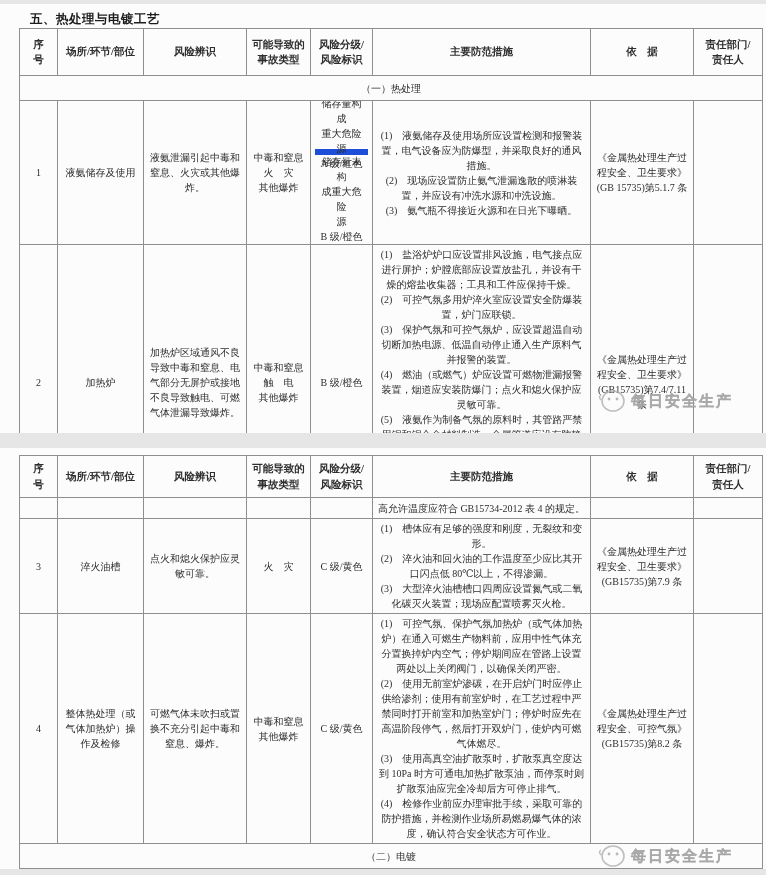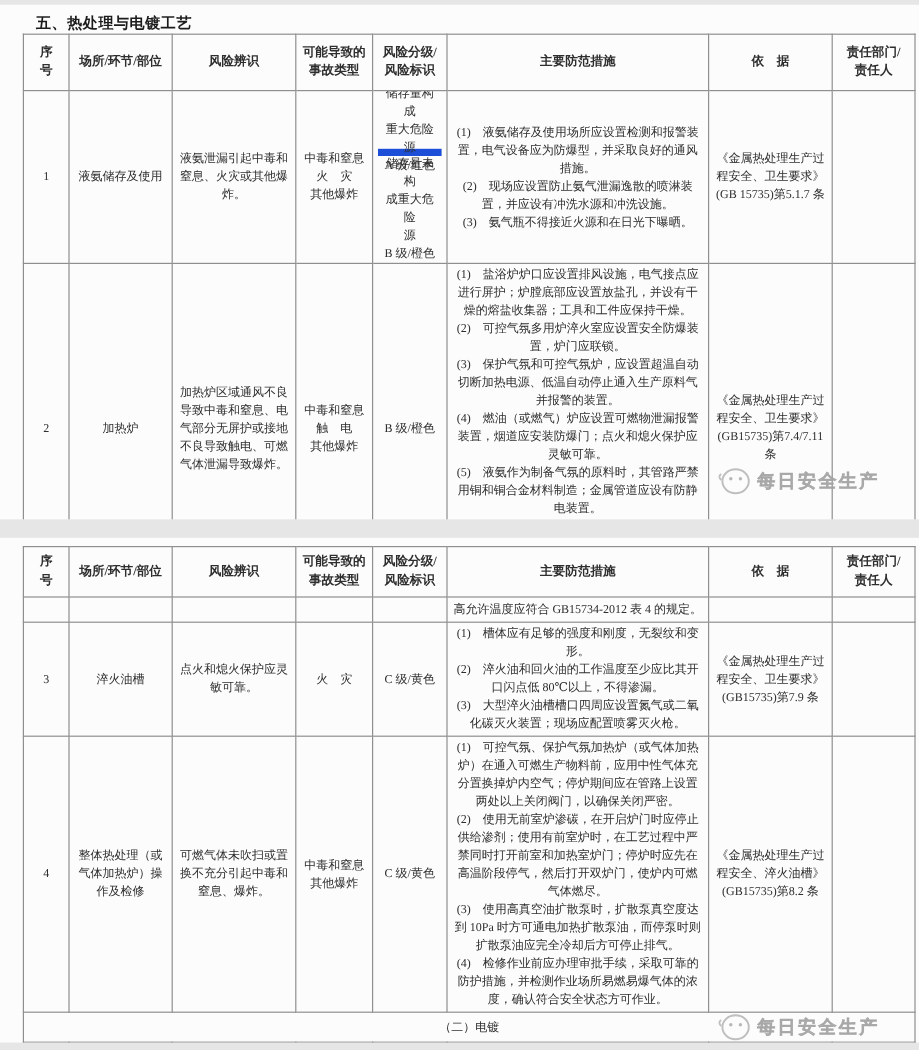--- a/index.html
+++ b/index.html
@@ -96,20 +96,23 @@
       <th>场所/环节/部位</th>
       <th>风险辨识</th>
       <th>可能导致的
 事故类型</th>
       <th>风险分级/
 风险标识</th>
       <th>主要防范措施</th>
       <th>依　据</th>
       <th>责任部门/
 责任人</th>
+    </tr>
+    <tr style="height:25px">
+      <td class="section-cell" colspan="8">（一）热处理</td>
     </tr>
     <tr style="height:95px">
       <td>1</td>
       <td>液氨储存及使用</td>
       <td>液氨泄漏引起中毒和窒息、火灾或其他爆炸。</td>
       <td>中毒和窒息
 火　灾
 其他爆炸</td>
       <td class="p0">
         <div class="level-sub" style="height:37px">储存量构成
@@ -213,21 +216,21 @@
       <td>4</td>
       <td>整体热处理（或气体加热炉）操作及检修</td>
       <td>可燃气体未吹扫或置换不充分引起中毒和窒息、爆炸。</td>
       <td>中毒和窒息
 其他爆炸</td>
       <td>C 级/黄色</td>
       <td class="measures">(1)　可控气氛、保护气氛加热炉（或气体加热炉）在通入可燃生产物料前，应用中性气体充分置换掉炉内空气；停炉期间应在管路上设置两处以上关闭阀门，以确保关闭严密。
 (2)　使用无前室炉渗碳，在开启炉门时应停止供给渗剂；使用有前室炉时，在工艺过程中严禁同时打开前室和加热室炉门；停炉时应先在高温阶段停气，然后打开双炉门，使炉内可燃气体燃尽。
 (3)　使用高真空油扩散泵时，扩散泵真空度达到 10Pa 时方可通电加热扩散泵油，而停泵时则扩散泵油应完全冷却后方可停止排气。
 (4)　检修作业前应办理审批手续，采取可靠的防护措施，并检测作业场所易燃易爆气体的浓度，确认符合安全状态方可作业。</td>
-      <td class="basis">《金属热处理生产过程安全、淬火油槽》(GB15735)第8.2 条</td>
+      <td class="basis">《金属热处理生产过程安全、可控气氛》(GB15735)第8.2 条</td>
       <td></td>
     </tr>
     <tr style="height:25px">
       <td class="section-cell" colspan="8">（二）电镀</td>
     </tr>
     <tr style="height:62px">
       <td>1</td>
       <td>自动电镀线电镀槽体</td>
       <td>氢气聚集而发生爆炸，通风不良导致中毒和</td>
       <td>其他爆炸

